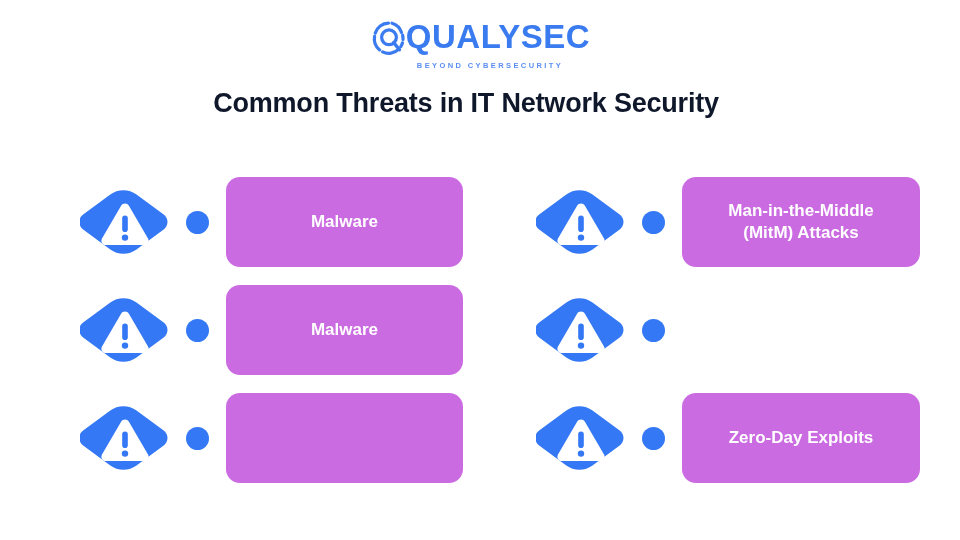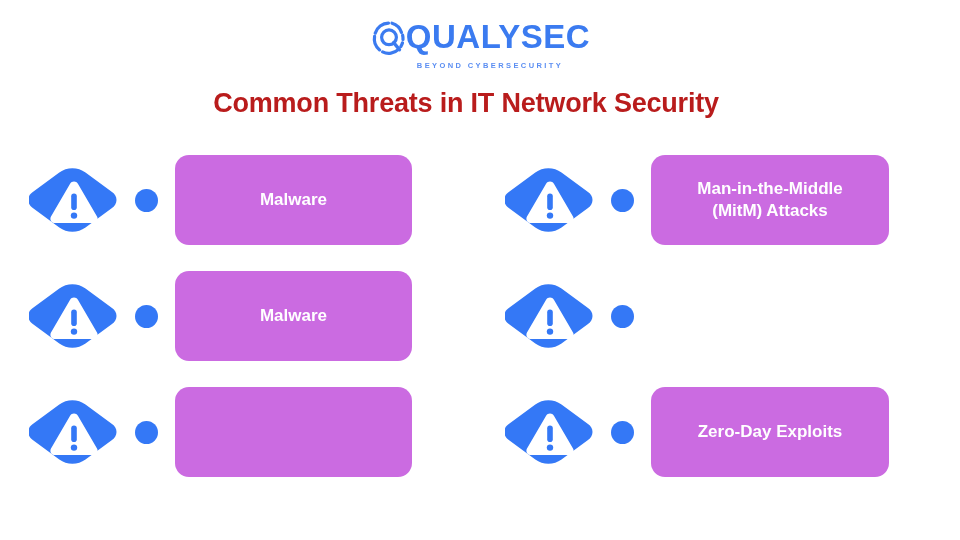--- a/index.html
+++ b/index.html
@@ -61,39 +61,38 @@
 
   
   .page-title {
     position: absolute;
     top: 88px;
     left: 0;
     width: 932px;
     text-align: center;
     font-size: 27px;
     font-weight: bold;
-    color: #b91c1c;
+    color: #0f172a;
     letter-spacing: -0.2px;
     font-family: "Liberation Sans", sans-serif;
   }
 
   
   .grid {
     position: absolute;
-    top: 152px;
+    top: 174px;
     left: 0;
     width: 960px;
     height: 320px;
     display: grid;
     grid-template-columns: 456px 456px;
     grid-template-rows: 96px 96px 96px;
     column-gap: 0px;
     row-gap: 12px;
-    padding-left: 29px;
-    gap: 20px;
+    padding-left: 80px;
   }
 
   .threat-item {
     display: flex;
     align-items: center;
     height: 96px;
   }
 
   .hex-icon {
     width: 90px;

